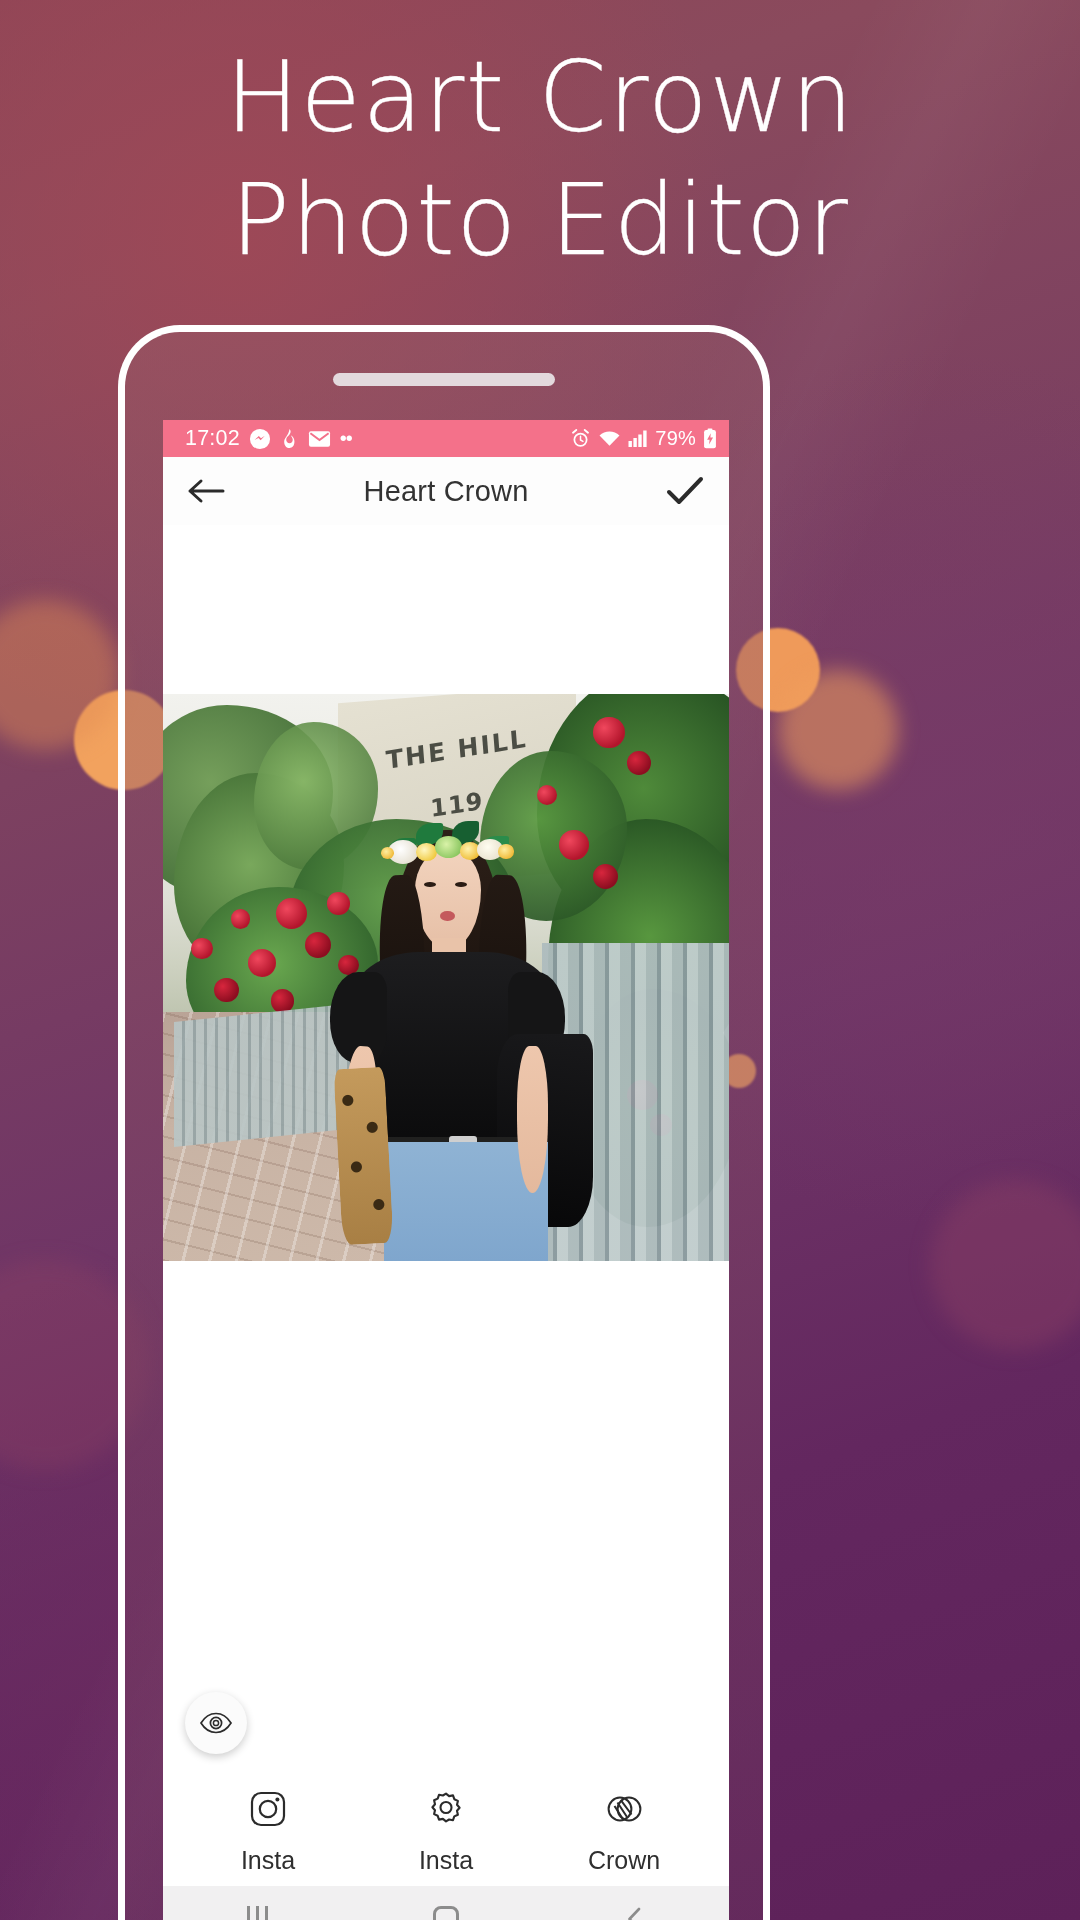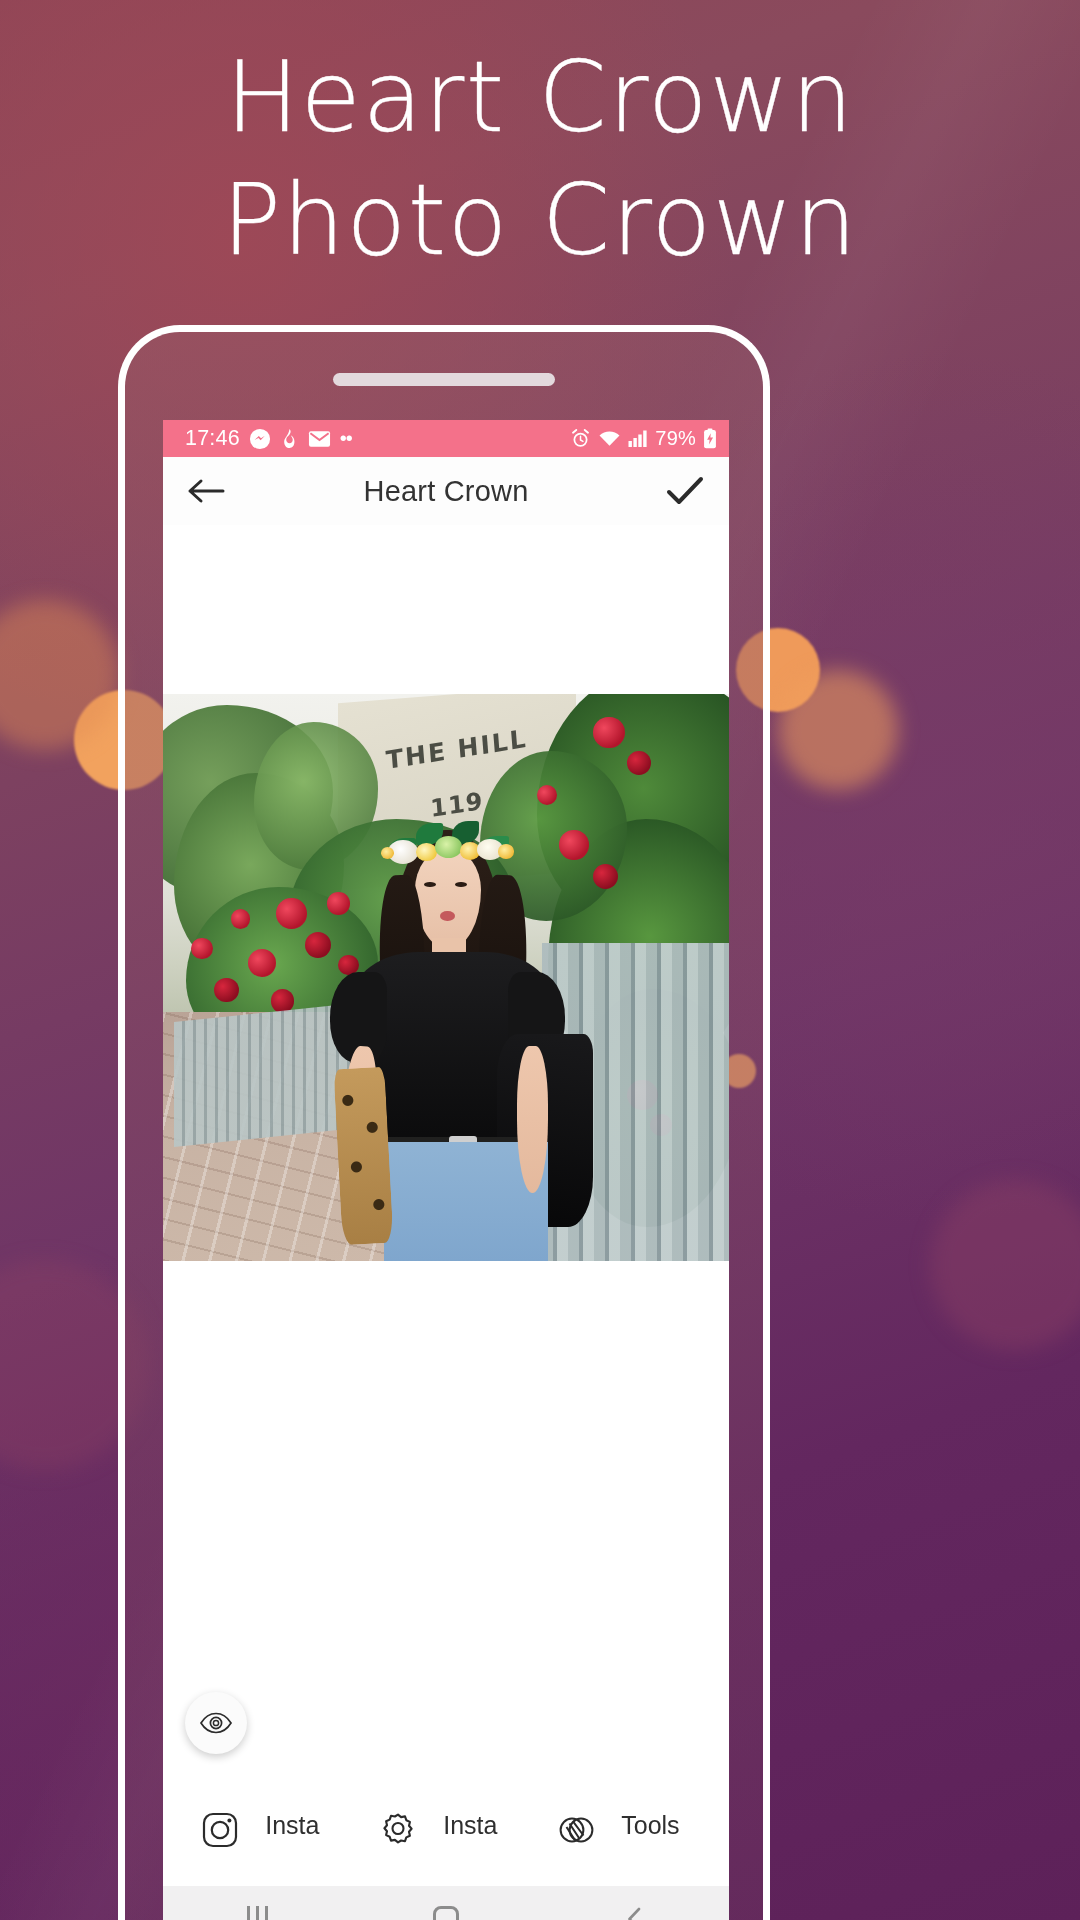--- a/index.html
+++ b/index.html
@@ -201,21 +201,21 @@
     background:#fbfbfb; box-shadow:0 3px 9px rgba(0,0,0,.20);
     display:flex; align-items:center; justify-content:center;
   }
 
   
   #bottom-toolbar{
     flex:0 0 108px; background:#ffffff;
     display:flex; align-items:center; justify-content:space-around;
     padding:0 16px;
   }
-  .tool-item{ display:flex; flex-direction:row; align-items:flex-start; gap:26px; width:25%; }
+  .tool-item{ display:flex; flex-direction:column; align-items:center; gap:14px; width:25%; }
   .tool-label{ font-size:25px; color:#2f2f2f; }
 
   
   #android-nav{
     flex:0 0 66px; background:#f1f0f1;
     display:flex; align-items:center; justify-content:space-around;
   }
   .nav-btn{ display:flex; align-items:center; justify-content:center; width:33%; }
   .nav-recents{ display:flex; gap:6px; }
   .nav-recents i{ display:block; width:3px; height:26px; background:#8c8c8c; }
@@ -235,31 +235,31 @@
   <div class="bokeh soft" style="left:-30px;top:600px;width:150px;height:150px;background:rgba(226,140,84,.45);"></div>
   <div class="bokeh" style="left:736px;top:628px;width:84px;height:84px;background:#ef9a5a;"></div>
   <div class="bokeh soft" style="left:778px;top:670px;width:120px;height:120px;background:rgba(240,158,92,.55);"></div>
   <div class="bokeh" style="left:722px;top:1054px;width:34px;height:34px;background:#f0a163;"></div>
   <div class="bokeh soft" style="left:930px;top:1180px;width:170px;height:170px;background:rgba(150,70,100,.35);"></div>
   <div class="bokeh soft" style="left:-60px;top:1260px;width:210px;height:210px;background:rgba(150,70,96,.28);"></div>
 </div>
 
 <div id="promo-title">
   <span>Heart Crown</span>
-  <span class="l2">Photo Crown</span>
+  <span class="l2">Photo Editor</span>
 </div>
 
 <div id="phone">
   <div id="speaker"></div>
 
   <div id="screen">
 
     <div id="status-bar">
       <div id="status-left">
-        <span id="status-time">17:46</span>
+        <span id="status-time">17:02</span>
 
         <span class="sicon">
           <svg width="22" height="22" viewBox="0 0 24 24">
               <circle cx="12" cy="12" r="11" fill="#fff"></circle>
               <path d="M6 13.2 10.7 8.6l2.4 2.5 4.2-2.6-4.6 4.9-2.4-2.5z" fill="#F4718A"></path>
             </svg>
         </span>
 
         <span class="sicon">
           <svg width="19" height="21" viewBox="0 0 20 22">
@@ -443,21 +443,21 @@
       <div class="tool-item">
         <span>
           <svg width="38" height="38" viewBox="0 0 38 38">
             <g fill="none" stroke="#2b2b2b" stroke-width="2">
               <circle cx="15" cy="19" r="11.4"></circle>
               <circle cx="24" cy="19" r="11.4"></circle>
               <path d="M12.5 12.5 22 27M16 10.4 26.5 24.5M9.5 16 18 29.2"></path>
             </g>
           </svg>
         </span>
-        <span class="tool-label">Tools</span>
+        <span class="tool-label">Crown</span>
       </div>
     </div>
 
     <div id="android-nav">
       <div class="nav-btn">
         <span class="nav-recents">
             <i></i>
             <i></i>
             <i></i>
           </span>

